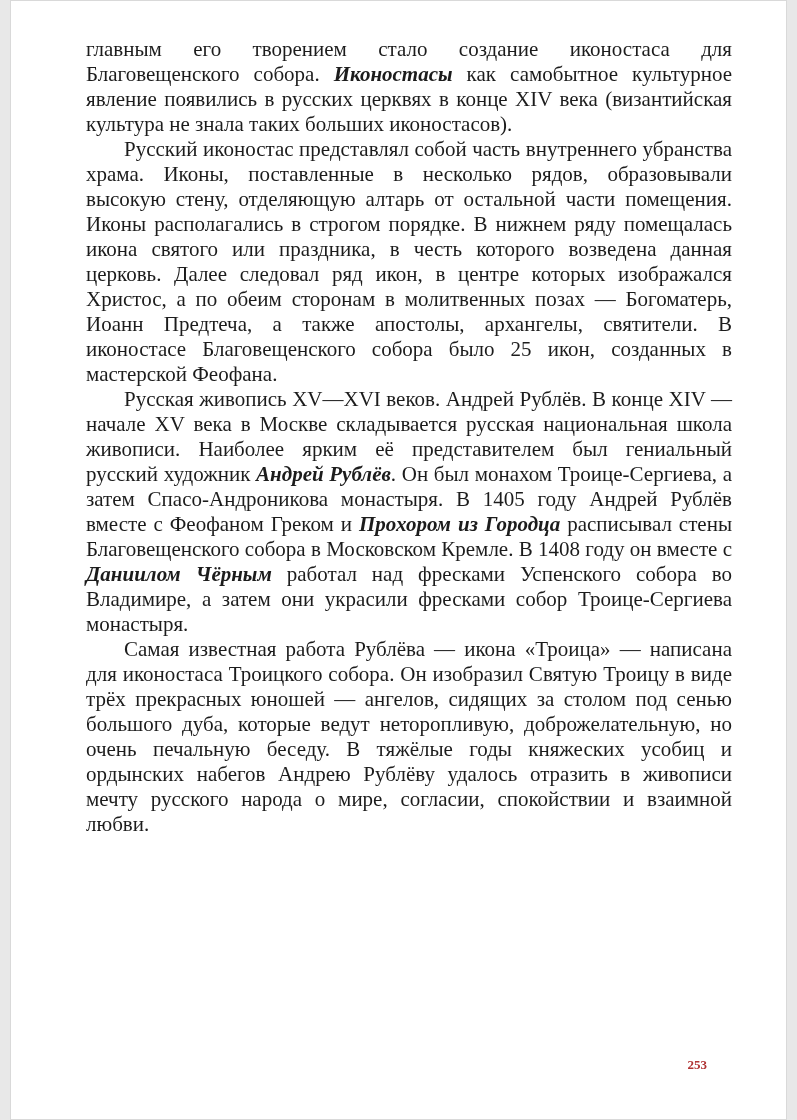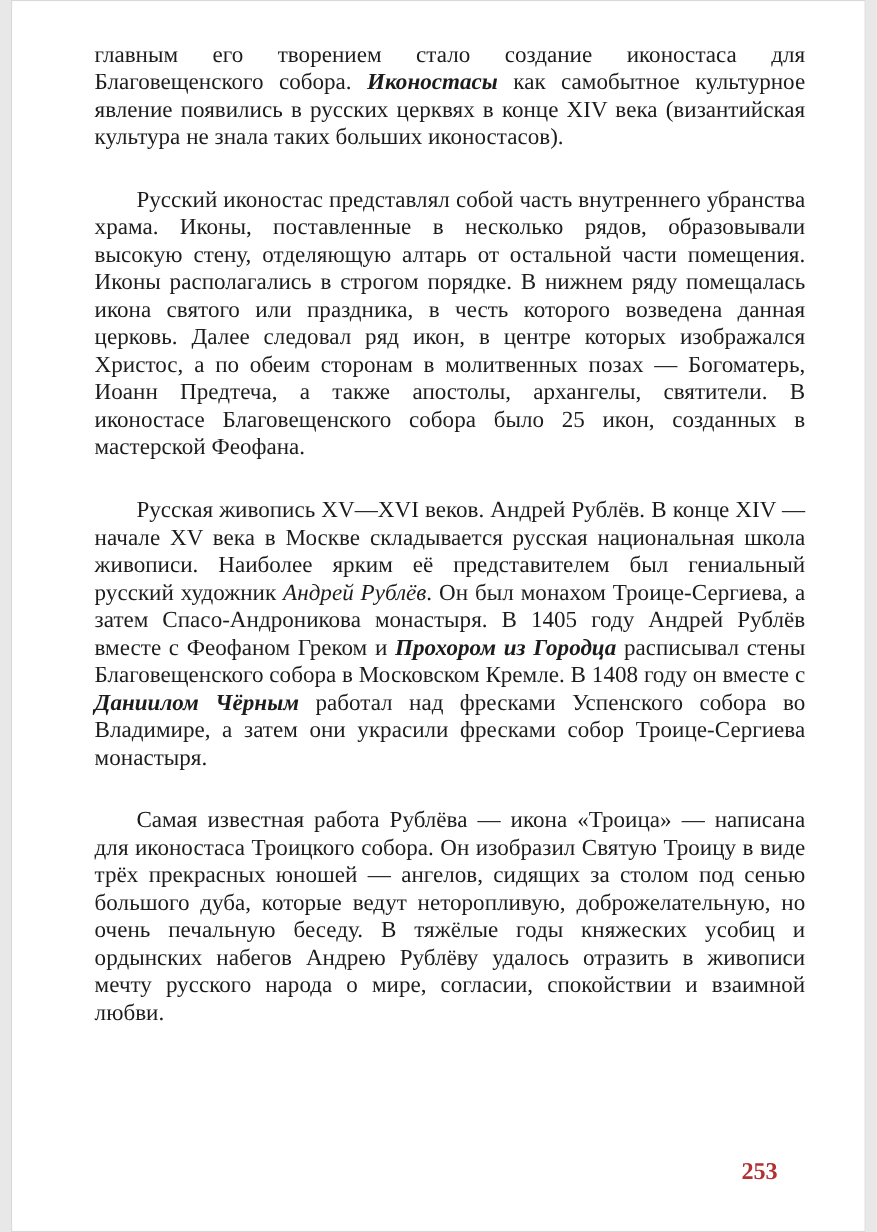--- a/index.html
+++ b/index.html
@@ -29,31 +29,30 @@
       text-align: justify;
       hyphens: auto;
       -webkit-hyphens: auto;
     }
     .text-block p {
       margin: 0;
       padding: 0;
     }
     .text-block p.indent {
       text-indent: 38px;
-      margin-top: 32px;
     }
     .run-normal { font-weight: normal; font-style: normal; }
     .run-bold { font-weight: normal; font-style: normal; }
-    .run-italic { font-weight: normal; font-style: italic; }
+    .run-italic { font-weight: bold; font-style: italic; }
     .run-bolditalic { font-weight: bold; font-style: italic; }
     .page-number {
       position: absolute;
       bottom: 42px;
       right: 79px;
-      font-size: 22px;
+      font-size: 13px;
       line-height: 25px;
       font-weight: bold;
     }
   </style>
 </head>
 <body>
 
 <div class="page">
   <div class="text-block">
     <p><span class="run-normal">главным его творением стало создание иконостаса для Благовещенского собора. </span><span class="run-bolditalic">Иконостасы</span><span class="run-normal"> как самобытное культурное явление появились в русских церквях в конце XIV века (византийская культура не знала таких больших иконостасов).</span></p>

